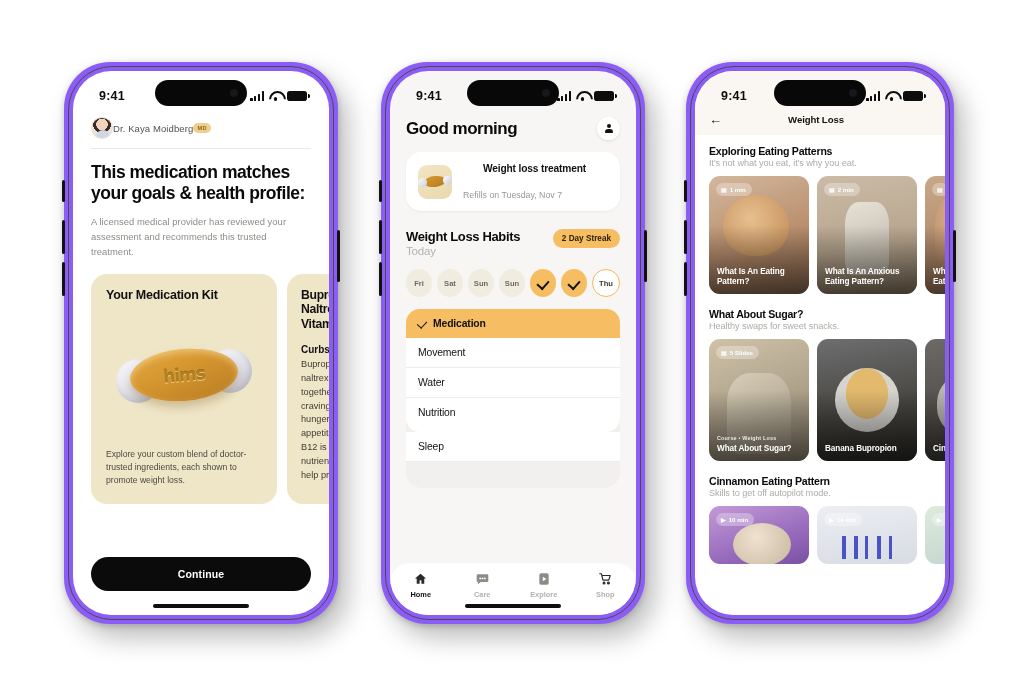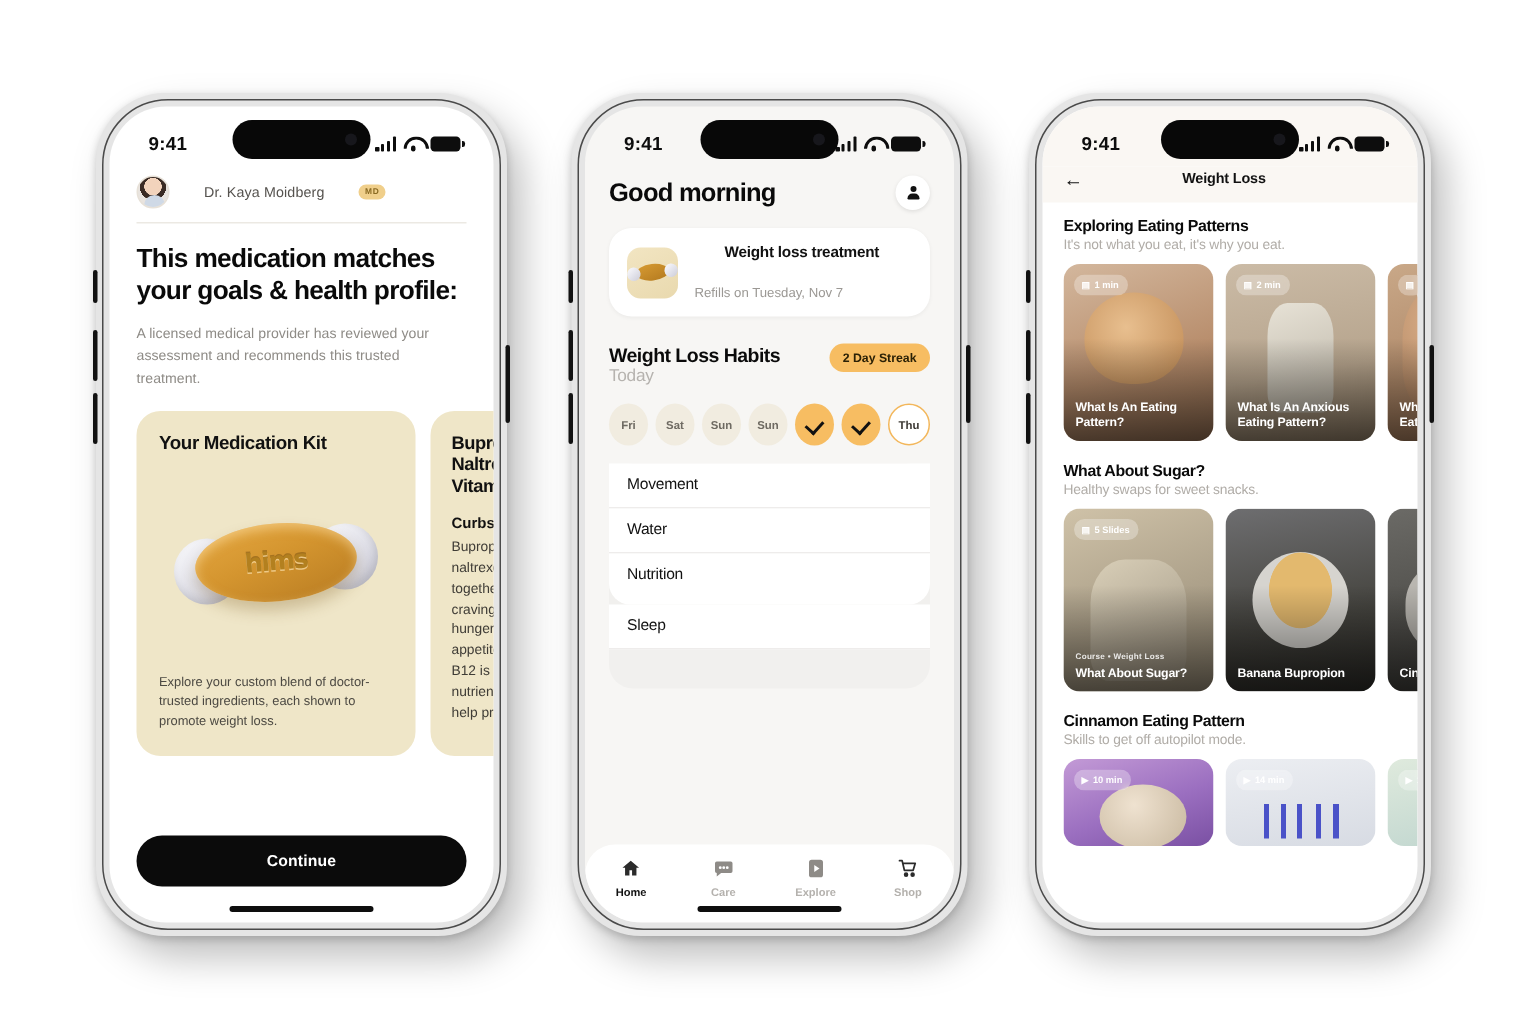--- a/index.html
+++ b/index.html
@@ -10,21 +10,21 @@
     overflow:hidden;
     position:relative;
   }
 
   
   .stage { position:absolute; inset:0; }
 
   .phone {
     position:absolute;
     border-radius:46px;
-    background:#e5e5e5;
+    background:#8b5cf6;
     padding:9px;
     box-shadow: 10px 14px 26px rgba(0,0,0,.26), 0 2px 6px rgba(0,0,0,.18);
   }
   .phone::after{
     content:"";
     position:absolute; left:4px; right:4px; top:4px; bottom:4px;
     border-radius:44px;
     border:1.5px solid #4a4a4a;
     pointer-events:none;
   }
@@ -82,21 +82,21 @@
   .battery::after{ content:""; position:absolute; right:-2.6px; top:3.2px; width:2px;height:4px;
     background:#0d0d0d; border-radius:0 1.5px 1.5px 0; }
 
   .home-ind {
     position:absolute; bottom:7px; left:50%; transform:translateX(-50%);
     width:96px; height:4px; border-radius:3px; background:#0e0e0e;
   }
 
   
   .p1-body { padding:0 18px; }
-  .doctor-row { display:flex; align-items:center; gap:23px; padding:6px 0 9px; }
+  .doctor-row { display:flex; align-items:center; gap:0; padding:6px 0 9px; }
   .doc-avatar {
     width:22px;height:22px;border-radius:50%;
     background: radial-gradient(circle at 50% 32%, #f2d3bc 0 34%, #3a2b24 35% 52%, #e9e4df 53% 100%);
     border:1px solid #e7e1d8; flex:none; overflow:hidden; position:relative;
   }
   .doc-avatar::after{
     content:""; position:absolute; left:4px; bottom:0; width:14px;height:8px;
     border-radius:7px 7px 0 0; background:#cfd9e6;
   }
   .doc-name { font-size:9.5px; color:#55524e; font-weight:500; letter-spacing:.1px; }
@@ -451,20 +451,24 @@
             </div>
           <div class="day done">
               <span class="check"></span>
             </div>
           <div class="day today">
               <span>Thu</span>
             </div>
         </div>
 
         <div class="habit-list">
+          <div class="habit first">
+            <span class="check"></span>
+            <span>Medication</span>
+          </div>
           <div class="habit">Movement</div>
           <div class="habit">Water</div>
           <div class="habit last">Nutrition</div>
           <div class="habit">Sleep</div>
         </div>
       </div>
 
       <div class="tabbar">
         <div class="tab active">
           <span class="tab-ico">

